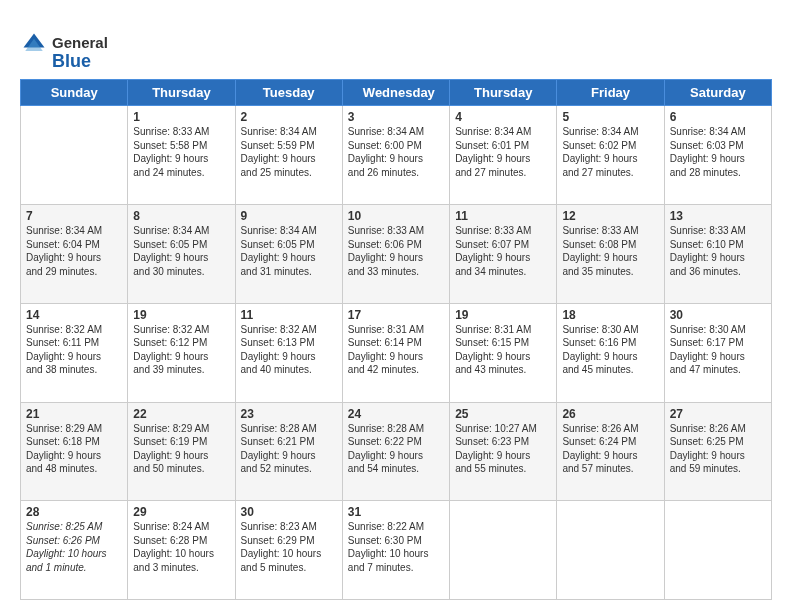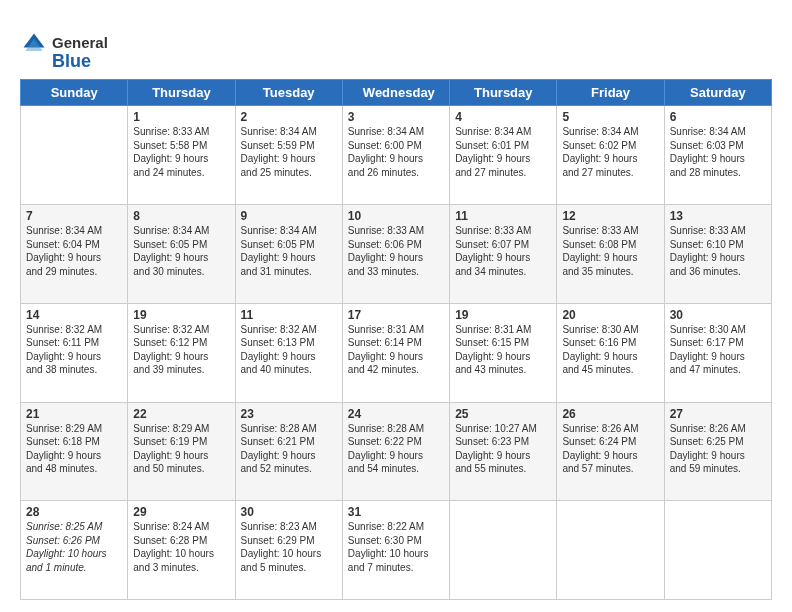--- a/index.html
+++ b/index.html
@@ -261,21 +261,21 @@
 and 42 minutes.</div>
           </td>
           <td>
             <span class="day-num">19</span>
             <div class="day-info" style="white-space: pre-line;">Sunrise: 8:31 AM
 Sunset: 6:15 PM
 Daylight: 9 hours
 and 43 minutes.</div>
           </td>
           <td>
-            <span class="day-num">20</span>
+            <span class="day-num">18</span>
             <div class="day-info" style="white-space: pre-line;">Sunrise: 8:30 AM
 Sunset: 6:16 PM
 Daylight: 9 hours
 and 45 minutes.</div>
           </td>
           <td>
             <span class="day-num">30</span>
             <div class="day-info" style="white-space: pre-line;">Sunrise: 8:30 AM
 Sunset: 6:17 PM
 Daylight: 9 hours

